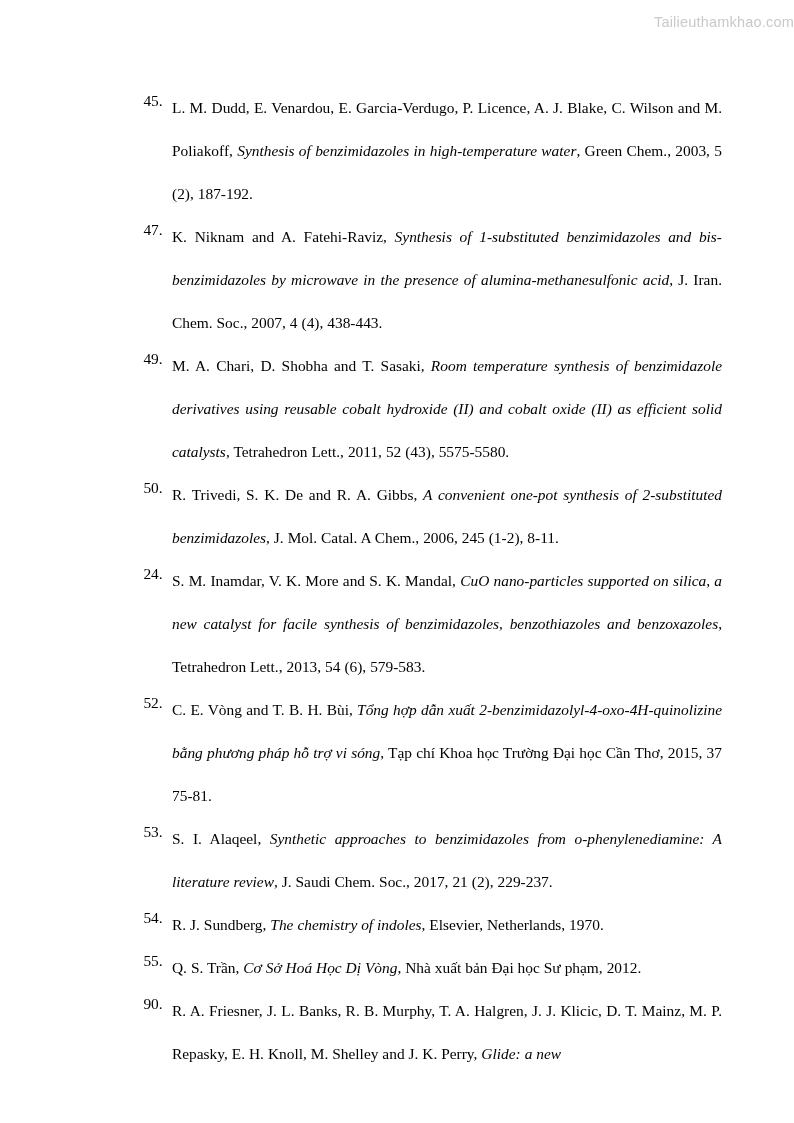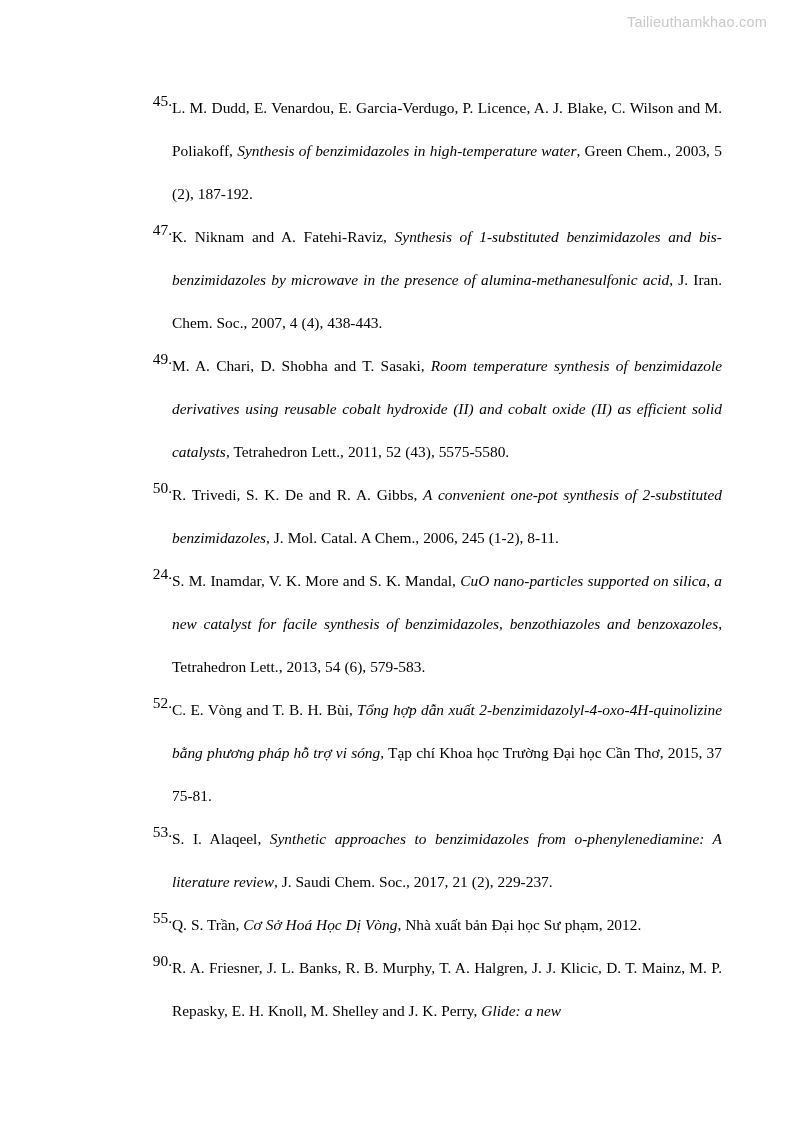--- a/index.html
+++ b/index.html
@@ -11,21 +11,21 @@
     width: 794px;
     height: 1123px;
     position: relative;
     font-family: "Liberation Serif", "DejaVu Serif", serif;
     color: #000000;
     overflow: hidden;
   }
   .watermark {
     position: absolute;
     top: 14px;
-    right: 27px;
+    right: 0;
     font-family: "Liberation Sans", "DejaVu Sans", sans-serif;
     font-size: 14.5px;
     letter-spacing: 0.2px;
     color: #c9c9c9;
     user-select: none;
     white-space: nowrap;
   }
   .page {
     position: absolute;
     left: 134px;
@@ -35,21 +35,21 @@
   .ref {
     display: flex;
     align-items: flex-start;
     margin: 0 0 0 0;
   }
   .ref-num {
     width: 38px;
     flex: 0 0 38px;
     font-size: 15.4px;
     line-height: 30.2px;
-    text-align: right;
+    text-align: center;
     white-space: nowrap;
   }
   .ref-body {
     flex: 1 1 auto;
     font-size: 15.4px;
     line-height: 43px;
     text-align: justify;
     text-justify: inter-word;
     hyphens: none;
     word-spacing: 0.1px;
@@ -88,20 +88,24 @@
     </div>
     <div class="ref">
       <div class="ref-num">52.</div>
       <div class="ref-body"><span>C. E. Vòng and T. B. H. Bùi, </span><i>Tổng hợp dẫn xuất 2-benzimidazolyl-4-oxo-4H-quinolizine bằng phương pháp hỗ trợ vi sóng</i><span>, Tạp chí Khoa học Trường Đại học Cần Thơ, 2015, 37 75-81.</span></div>
     </div>
     <div class="ref">
       <div class="ref-num">53.</div>
       <div class="ref-body"><span>S. I. Alaqeel, </span><i>Synthetic approaches to benzimidazoles from o-phenylenediamine: A literature review</i><span>, J. Saudi Chem. Soc., 2017, 21 (2), 229-237.</span></div>
     </div>
     <div class="ref">
+      <div class="ref-num">54.</div>
+      <div class="ref-body"><span>R. J. Sundberg, </span><i>The chemistry of indoles</i><span>, Elsevier, Netherlands, 1970.</span></div>
+    </div>
+    <div class="ref">
       <div class="ref-num">55.</div>
       <div class="ref-body"><span>Q. S. Trần, </span><i>Cơ Sở Hoá Học Dị Vòng</i><span>, Nhà xuất bản Đại học Sư phạm, 2012.</span></div>
     </div>
     <div class="ref">
       <div class="ref-num">90.</div>
       <div class="ref-body"><span>R. A. Friesner, J. L. Banks, R. B. Murphy, T. A. Halgren, J. J. Klicic, D. T. Mainz, M. P. Repasky, E. H. Knoll, M. Shelley and J. K. Perry, </span><i>Glide: a new</i><span></span></div>
     </div>
   </div>
 
 </body></html>

